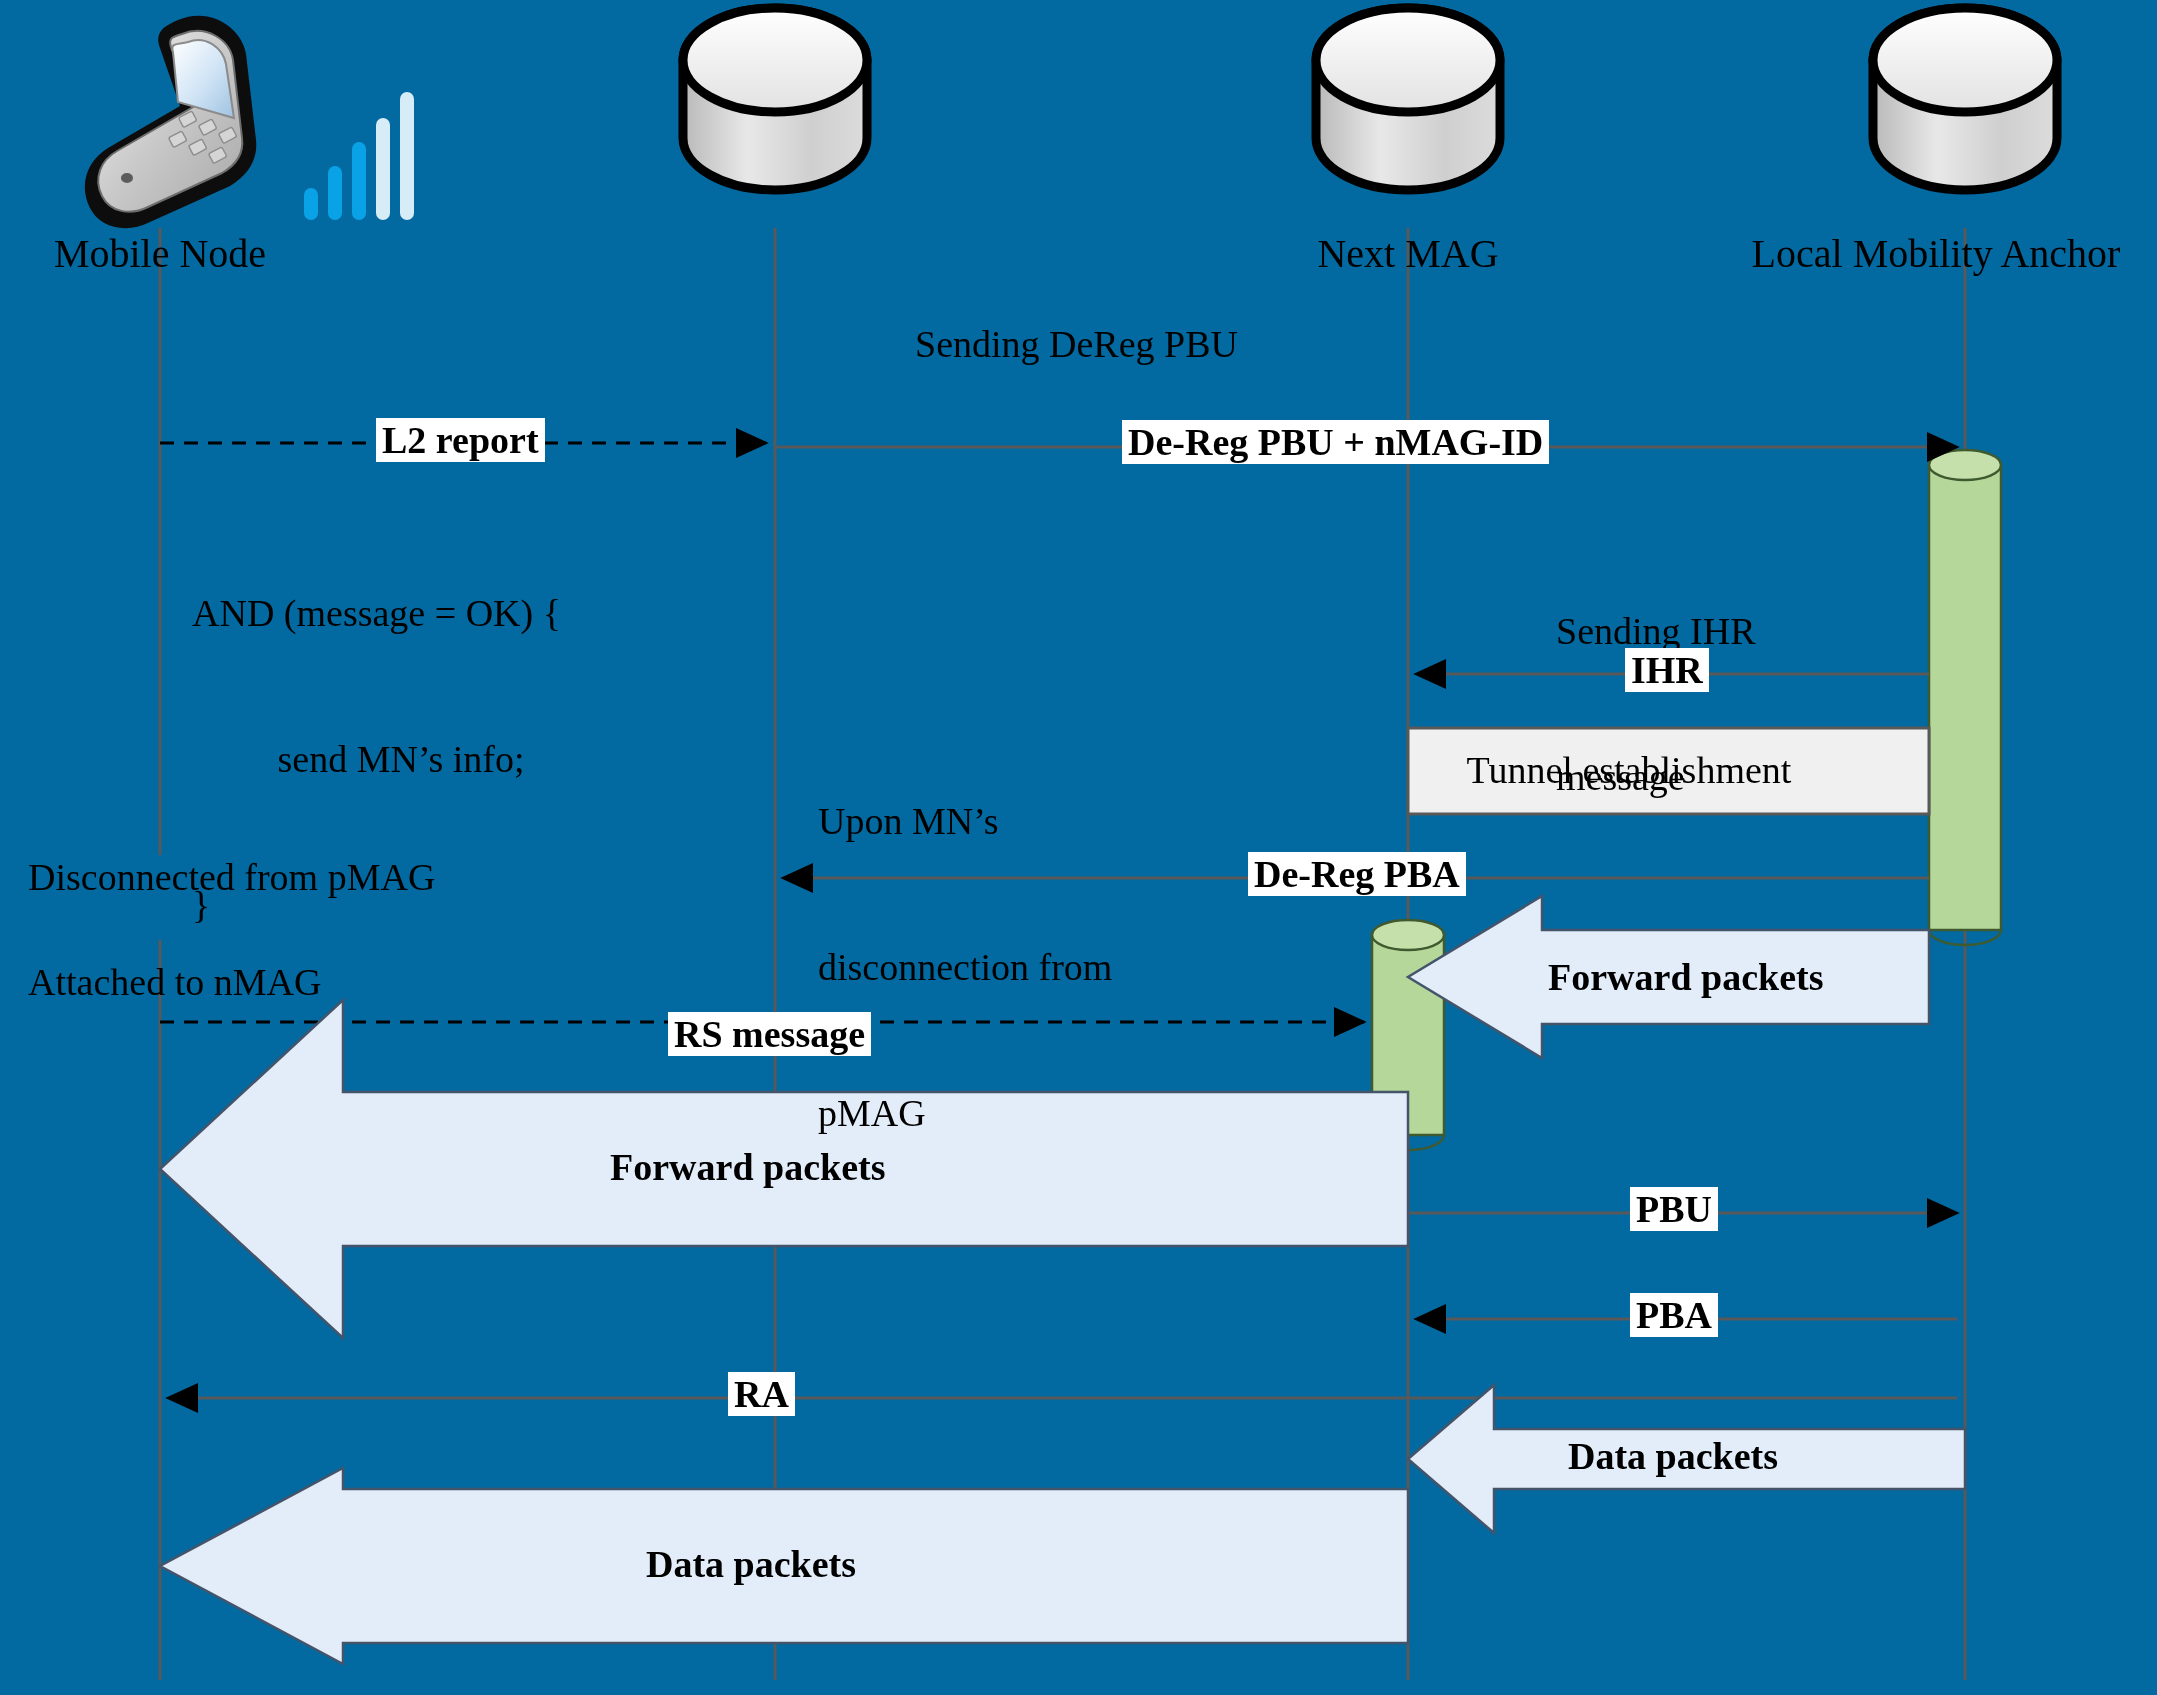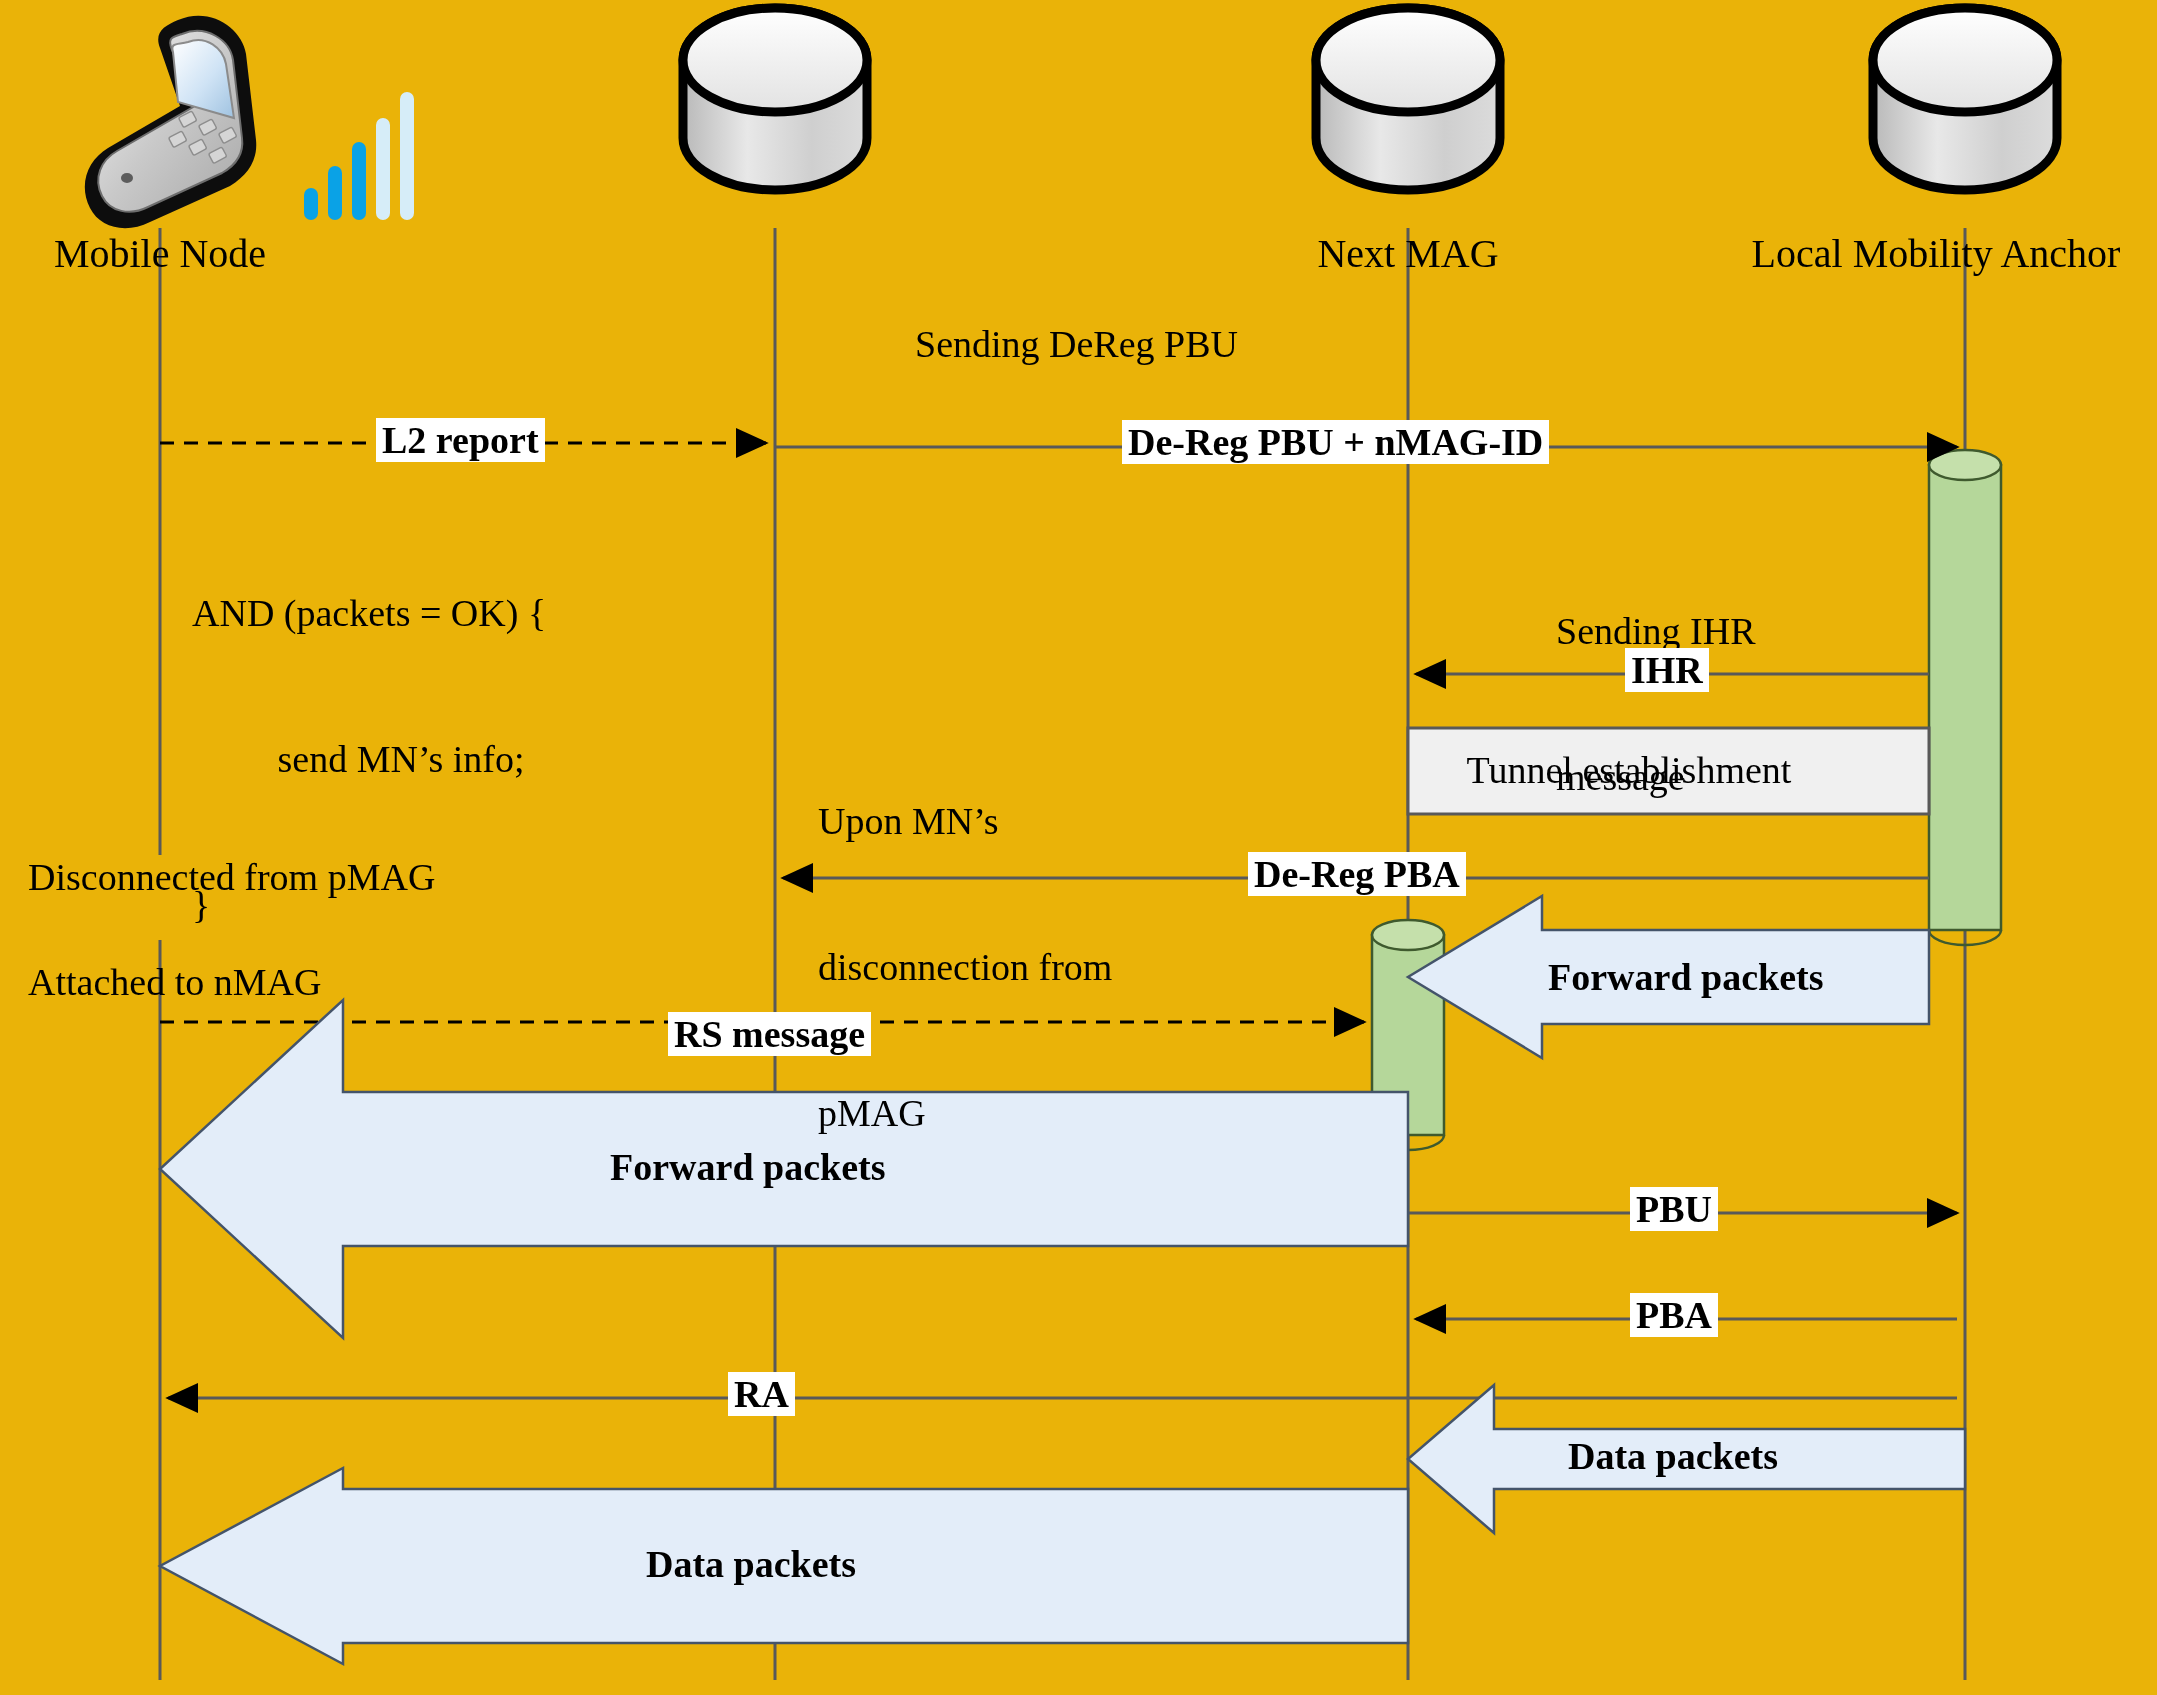--- a/index.html
+++ b/index.html
@@ -1,17 +1,17 @@
 <!DOCTYPE html>
 <html><head>
 <meta charset="utf-8">
 <style>
   html,body{margin:0;padding:0;background:#ffffff;}
   body{font-family:"Liberation Serif","DejaVu Serif",serif;color:#000;}
-  #canvas{position:relative;width:2157px;height:1695px;background:#eab308;overflow:hidden;}
+  #canvas{position:relative;width:2157px;height:1695px;background:#0369a1;overflow:hidden;}
   .node-label{position:absolute;font-size:40px;white-space:nowrap;text-align:center;}
   .note{position:absolute;font-size:38px;line-height:1.28;white-space:pre;}
   .msg-label{position:absolute;font-size:38px;font-weight:bold;white-space:nowrap;background:#fff;padding:0 6px;}
   .plain-label{position:absolute;font-size:38px;white-space:nowrap;}
   svg.layer{position:absolute;left:0;top:0;width:2157px;height:1695px;}
 </style>
 </head>
 <body>
 
 <div id="canvas">
@@ -133,21 +133,21 @@
     <path d="M1408,1489 L343,1489 L343,1468 L160,1566 L343,1664 L343,1643 L1408,1643 Z" fill="#e3edf9" stroke="#44546a" stroke-width="2.5"></path>
   </svg>
 
   <div class="node-label" style="left:0px;top:230px;width:320px;">Mobile Node</div>
   <div class="node-label" style="left:1248px;top:230px;width:320px;">Next MAG</div>
   <div class="node-label" style="left:1715px;top:230px;width:442px;">Local Mobility Anchor</div>
 
   <div class="note" style="left:915px;top:320px;">Sending DeReg PBU</div>
 
   <div class="note" style="left:192px;top:492px;">
-    <div>AND (packets = OK) {</div>
+    <div>AND (message = OK) {</div>
     <div>         send MN’s info;</div>
     <div>}</div>
   </div>
 
   <div class="note" style="left:1556px;top:510px;">
     <div>Sending IHR</div>
     <div>message</div>
   </div>
 
   <div class="note" style="left:818px;top:700px;">

